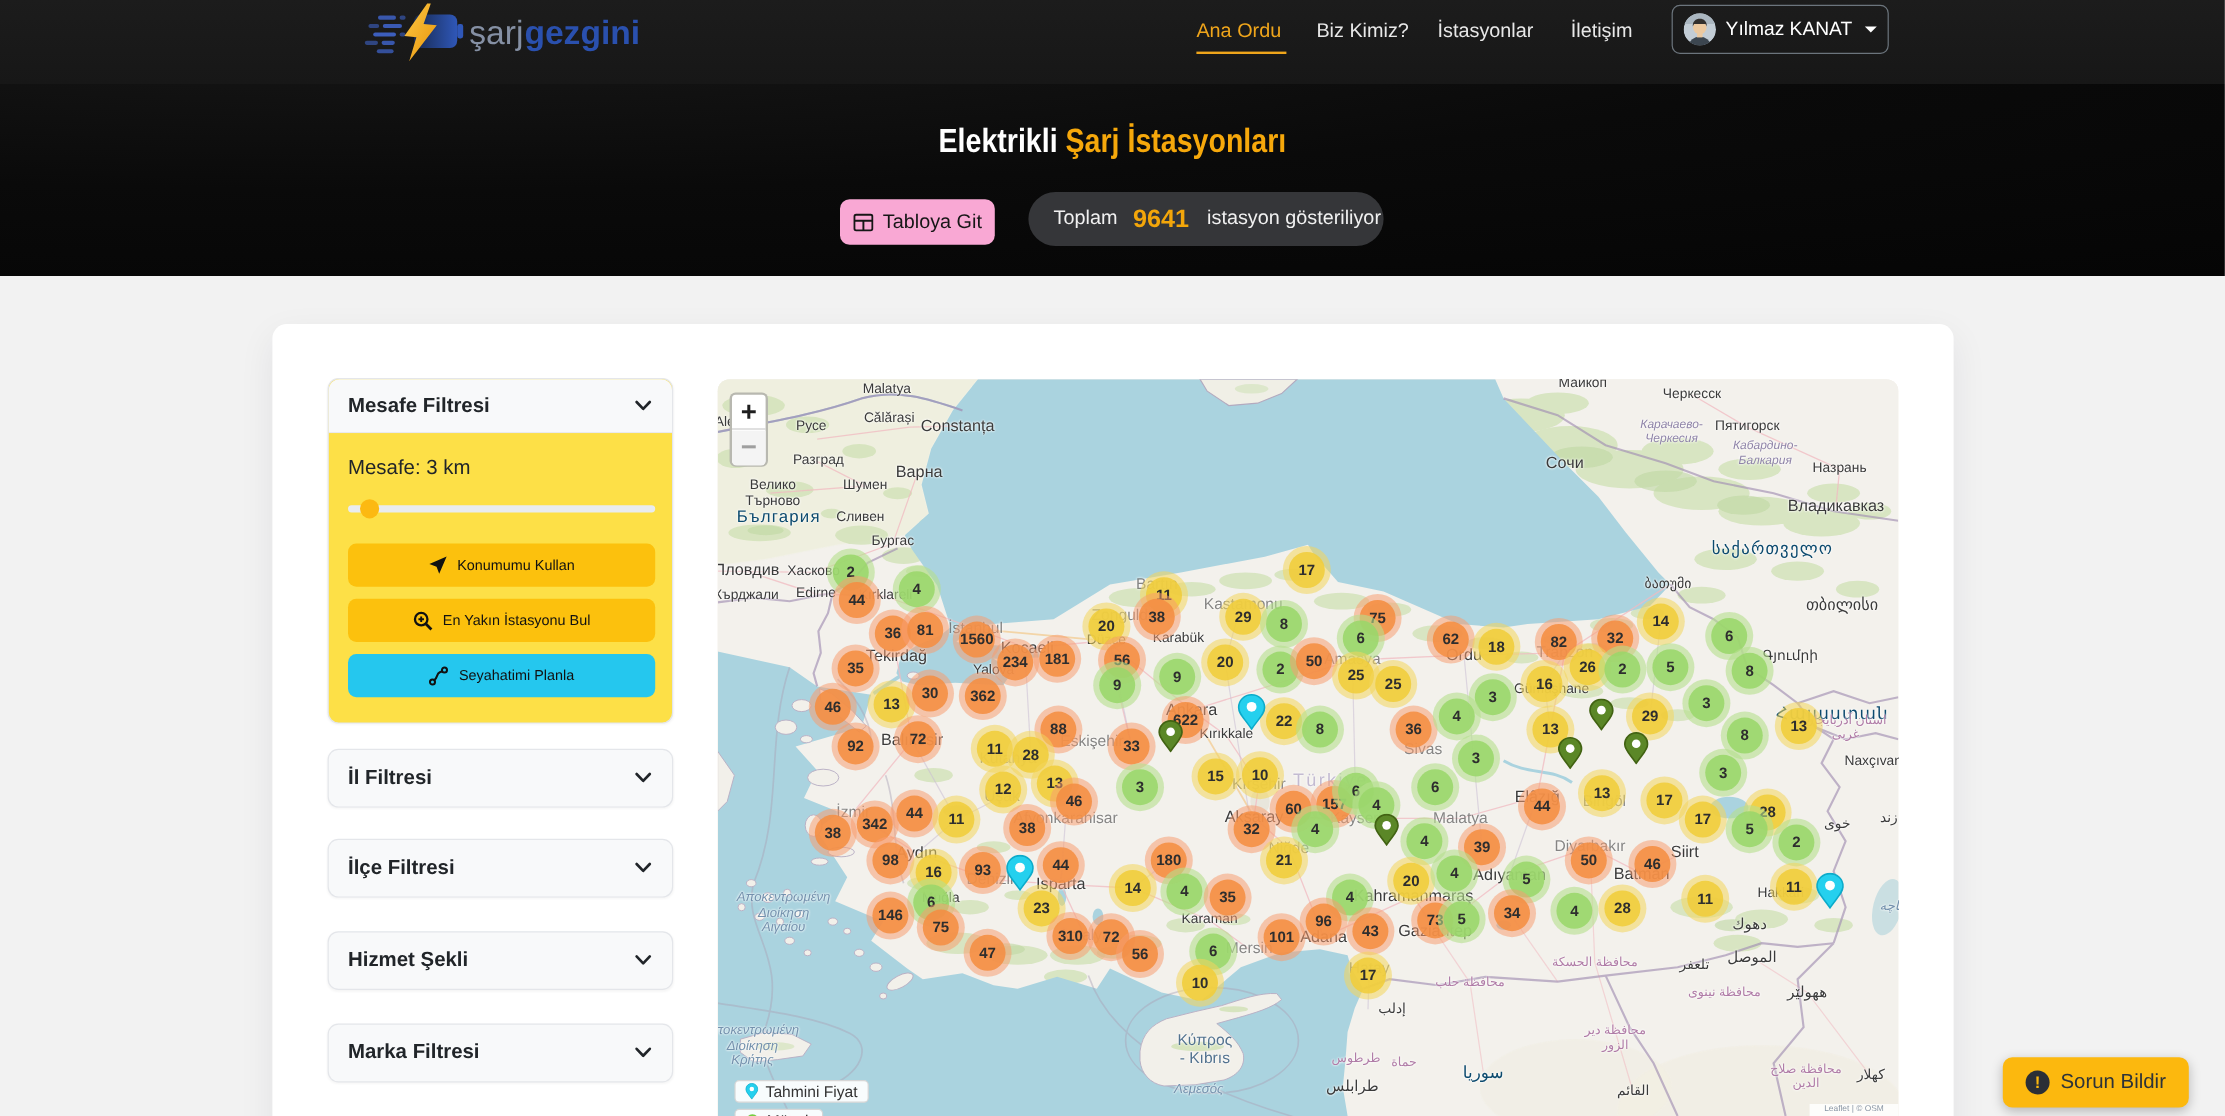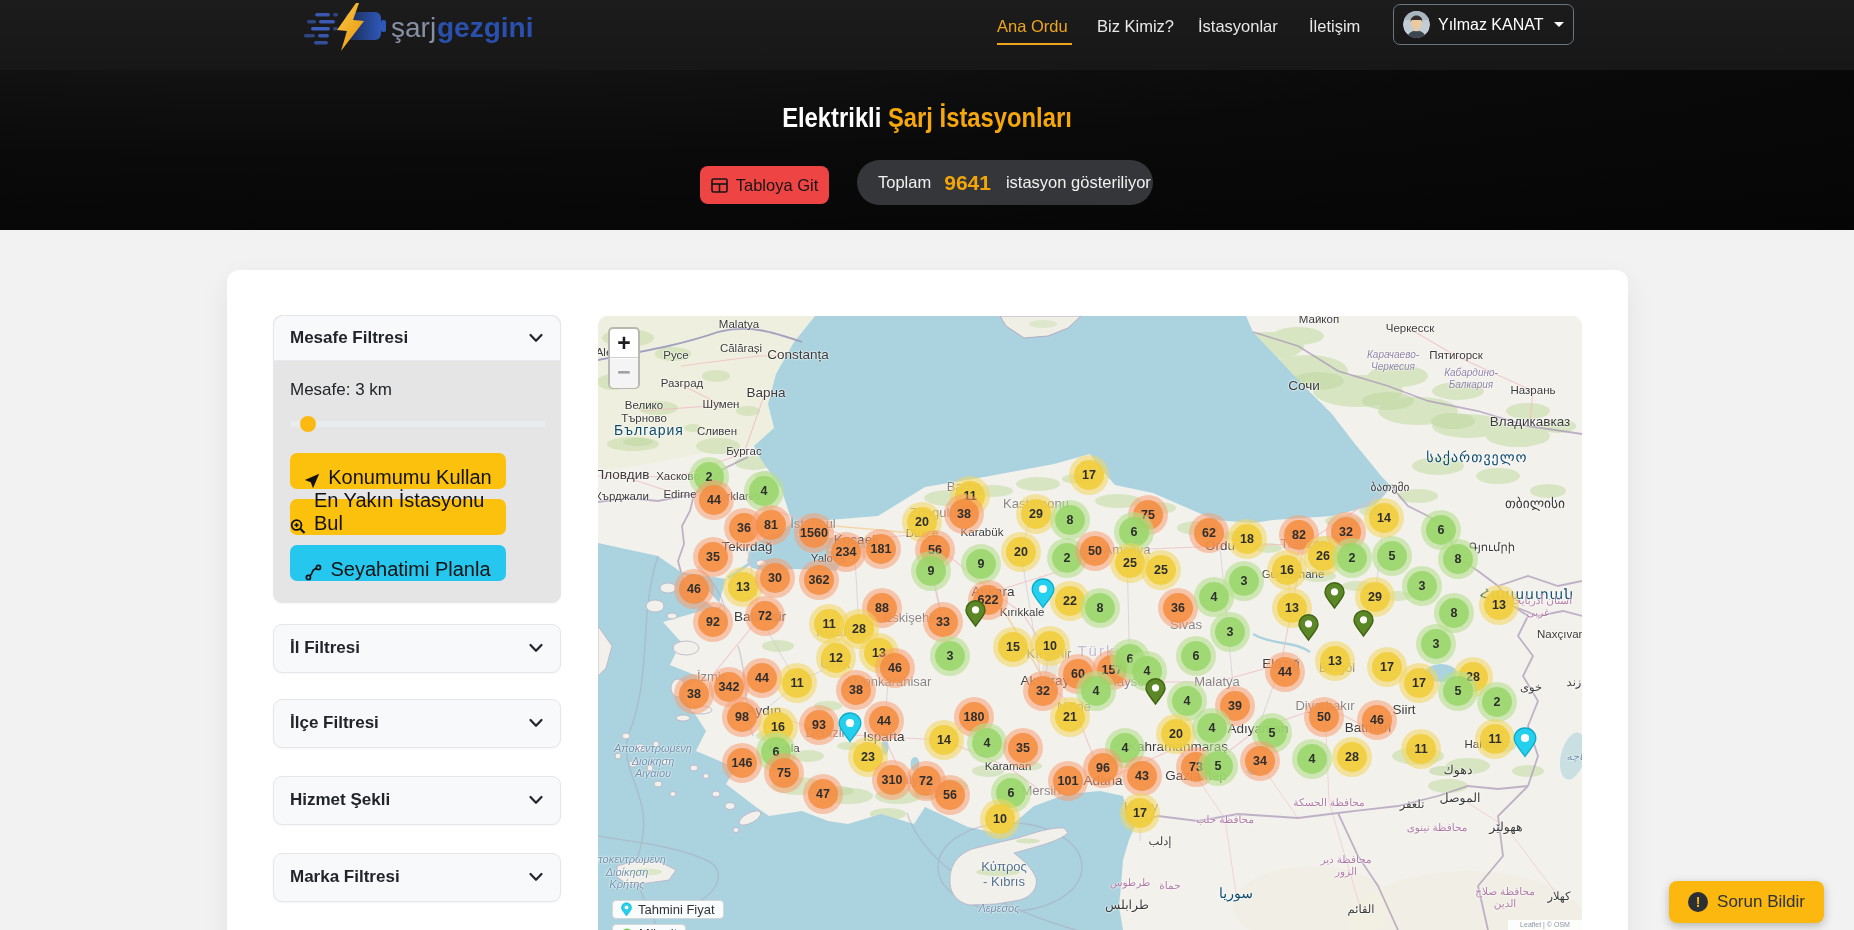--- a/index.html
+++ b/index.html
@@ -9,34 +9,34 @@
 .logo{position:absolute;left:301px;top:1px}
 .nl{position:absolute;top:17px;font-size:16.5px;color:#e8e8e8}
 .nl.act{color:#efa51b}
 .nund{position:absolute;left:997px;top:43px;width:75px;height:2px;background:#efa51b}
 .ubtn{position:absolute;left:1393px;top:4px;width:181px;height:41px;border:1px solid #6c757d;border-radius:7px;display:flex;align-items:center;padding-left:9px}
 .ubtn span{color:#fff;font-size:16px;margin-left:8px}
 .caret{width:0;height:0;border-left:5px solid transparent;border-right:5px solid transparent;border-top:5px solid #fff;margin-left:10px}
 .avatar{width:27px;height:27px;border-radius:50%;overflow:hidden;flex:0 0 27px}
 .htitle{position:absolute;left:0;top:102px;width:1854px;text-align:center;font-size:28px;font-weight:700;color:#fff;transform:scaleX(.85)}
 .htitle b{color:#f6a80b}
-.tgit{position:absolute;left:700px;top:166px;width:129px;height:38px;background:#ef4444;border-radius:8px;color:#161616;font-size:16.5px;font-weight:400;display:flex;align-items:center;justify-content:center;gap:8px}
+.tgit{position:absolute;left:700px;top:166px;width:129px;height:38px;background:#f9a8d4;border-radius:8px;color:#161616;font-size:16.5px;font-weight:400;display:flex;align-items:center;justify-content:center;gap:8px}
 .pill{position:absolute;left:857px;top:160px;width:296px;height:45px;background:#353639;border-radius:23px;display:flex;align-items:center;padding-left:21px;white-space:nowrap}
 .pill .t1{color:#f1f1f1;font-size:16.5px}
 .pill .t2{color:#f3a60a;font-size:21px;font-weight:700;margin:0 15px 0 13px}
 .card{position:absolute;left:227px;top:270px;width:1401px;height:720px;background:#fff;border-radius:12px;box-shadow:0 10px 30px rgba(30,30,60,.07)}
 .panel{position:absolute;left:46px;width:288px;border:1px solid #e4e6ea;border-radius:9px;background:#f8f9fa;box-shadow:0 1px 2px rgba(0,0,0,.04)}
 .phead{height:45px;display:flex;align-items:center;justify-content:space-between;padding:0 16px;font-size:17px;font-weight:700;color:#212529}
-.p1{top:45px;height:288px;background:#e5e5e5}
+.p1{top:45px;height:288px;background:#fde047}
 .p1 .phead{background:#f8f9fa;border-bottom:1px solid #e9eaee;border-radius:9px 9px 0 0}
 .pbody{padding:16px}
 .mesafe{font-size:17px;color:#212529;margin:3px 0 21px}
 .track{position:relative;width:256px;height:6px;border-radius:3px;background:#e9ecef;margin-bottom:26px}
 .thumb{position:absolute;left:10px;top:-5px;width:16px;height:16px;border-radius:50%;background:#fcb912}
-.sbtn{width:216px;height:36px;border-radius:7px;display:flex;align-items:flex-end;justify-content:center;gap:8px;font-size:20px;color:#111;margin-bottom:10px}
+.sbtn{width:256px;height:36px;border-radius:7px;display:flex;align-items:center;justify-content:center;gap:8px;font-size:12px;color:#111;margin-bottom:10px}
 .sy{background:#fcc10d}.sc{background:#25c7ee}
 .acc{height:49px}
 .map{position:absolute;left:371px;top:46px;width:984px;height:674px;border-radius:10px;overflow:hidden;background:#f2efe9}
 .map svg.base{position:absolute;left:0;top:0}
 .c{position:absolute;width:30px;height:30px;margin:-15px 0 0 -15px;border-radius:50%;display:flex;align-items:center;justify-content:center;font-size:12.5px;font-weight:600;font-style:normal;color:#2e2e2e;z-index:3}
 .c::before{content:"";position:absolute;left:-5px;top:-5px;width:40px;height:40px;border-radius:50%;z-index:-1}
 .o{background:rgba(240,127,21,.9)}.o::before{background:rgba(247,157,112,.53)}
 .y{background:rgba(238,196,25,.92)}.y::before{background:rgba(242,213,92,.55)}
 .g{background:rgba(113,201,55,.88)}.g::before{background:rgba(181,223,142,.6)}
 .pin{position:absolute;z-index:4}

